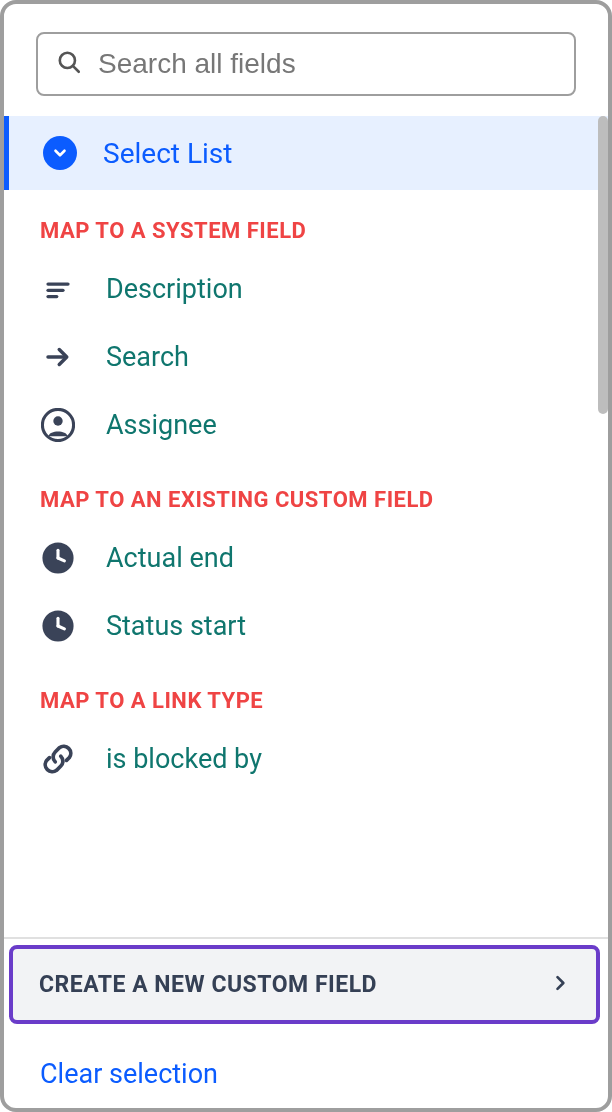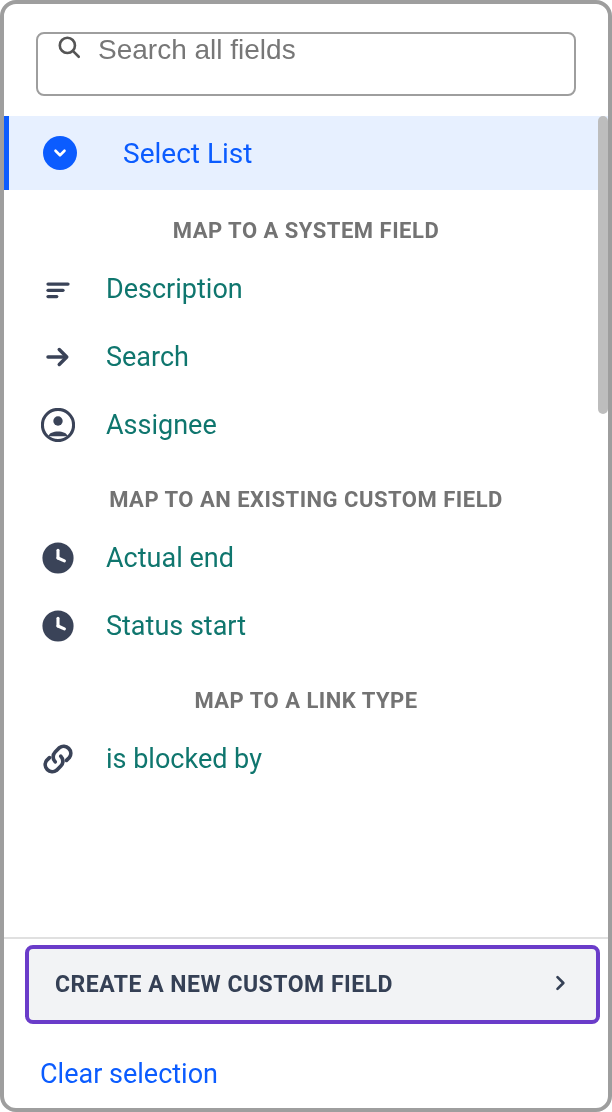--- a/index.html
+++ b/index.html
@@ -8,21 +8,21 @@
     width: 612px; height: 1112px;
     border: 4px solid #9e9e9e;
     border-radius: 16px;
     background: #fff;
     display: flex; flex-direction: column;
     position: relative;
     overflow: hidden;
   }
   .search-wrap { padding: 28px 32px 20px 32px; }
   .search {
-    display: flex; align-items: flex-start;
+    display: flex; align-items: center;
     border: 2px solid #9e9e9e;
     border-radius: 8px;
     height: 64px;
     padding: 0 18px;
   }
   .search svg { flex: 0 0 auto; }
   .search input {
     border: none; outline: none;
     font-size: 28px;
     color: #333;
@@ -48,46 +48,45 @@
     background: #e7f0ff;
     border-left: 5px solid #0b5cff;
     padding: 20px 28px 20px 34px;
     gap: 26px;
   }
   .selected-badge {
     width: 34px; height: 34px; border-radius: 50%;
     background: #0b5cff;
     display: flex; align-items: center; justify-content: center;
   }
-  .selected-label { color: #0b5cff; font-size: 28px; margin-left: 20px; }
+  .selected-label { color: #0b5cff; font-size: 28px; }
   .section-header {
-    color: #737373;
+    color: #ef4444;
     font-size: 22px;
     font-weight: 700;
     letter-spacing: 0.5px;
     padding: 28px 36px 12px 36px;
-    text-align: center;
   }
   .list-item {
     display: flex; align-items: center;
     padding: 16px 36px;
     gap: 30px;
     cursor: pointer;
   }
   .icon-slot {
     width: 36px; height: 36px;
     display: flex; align-items: center; justify-content: center;
     color: #3a4358;
   }
   .item-label { color: #0f766e; font-size: 27px; }
   .footer {
     border-top: 2px solid #e0e0e0;
   }
   .create-btn {
-    margin: 6px 8px 6px 21px;
+    margin: 6px 8px 6px 5px;
     border: 4px solid #6a3cc9;
     border-radius: 8px;
     background: #f2f3f5;
     display: flex; align-items: center; justify-content: space-between;
     padding: 22px 26px;
     cursor: pointer;
   }
   .create-label {
     color: #354055;
     font-size: 23px;

